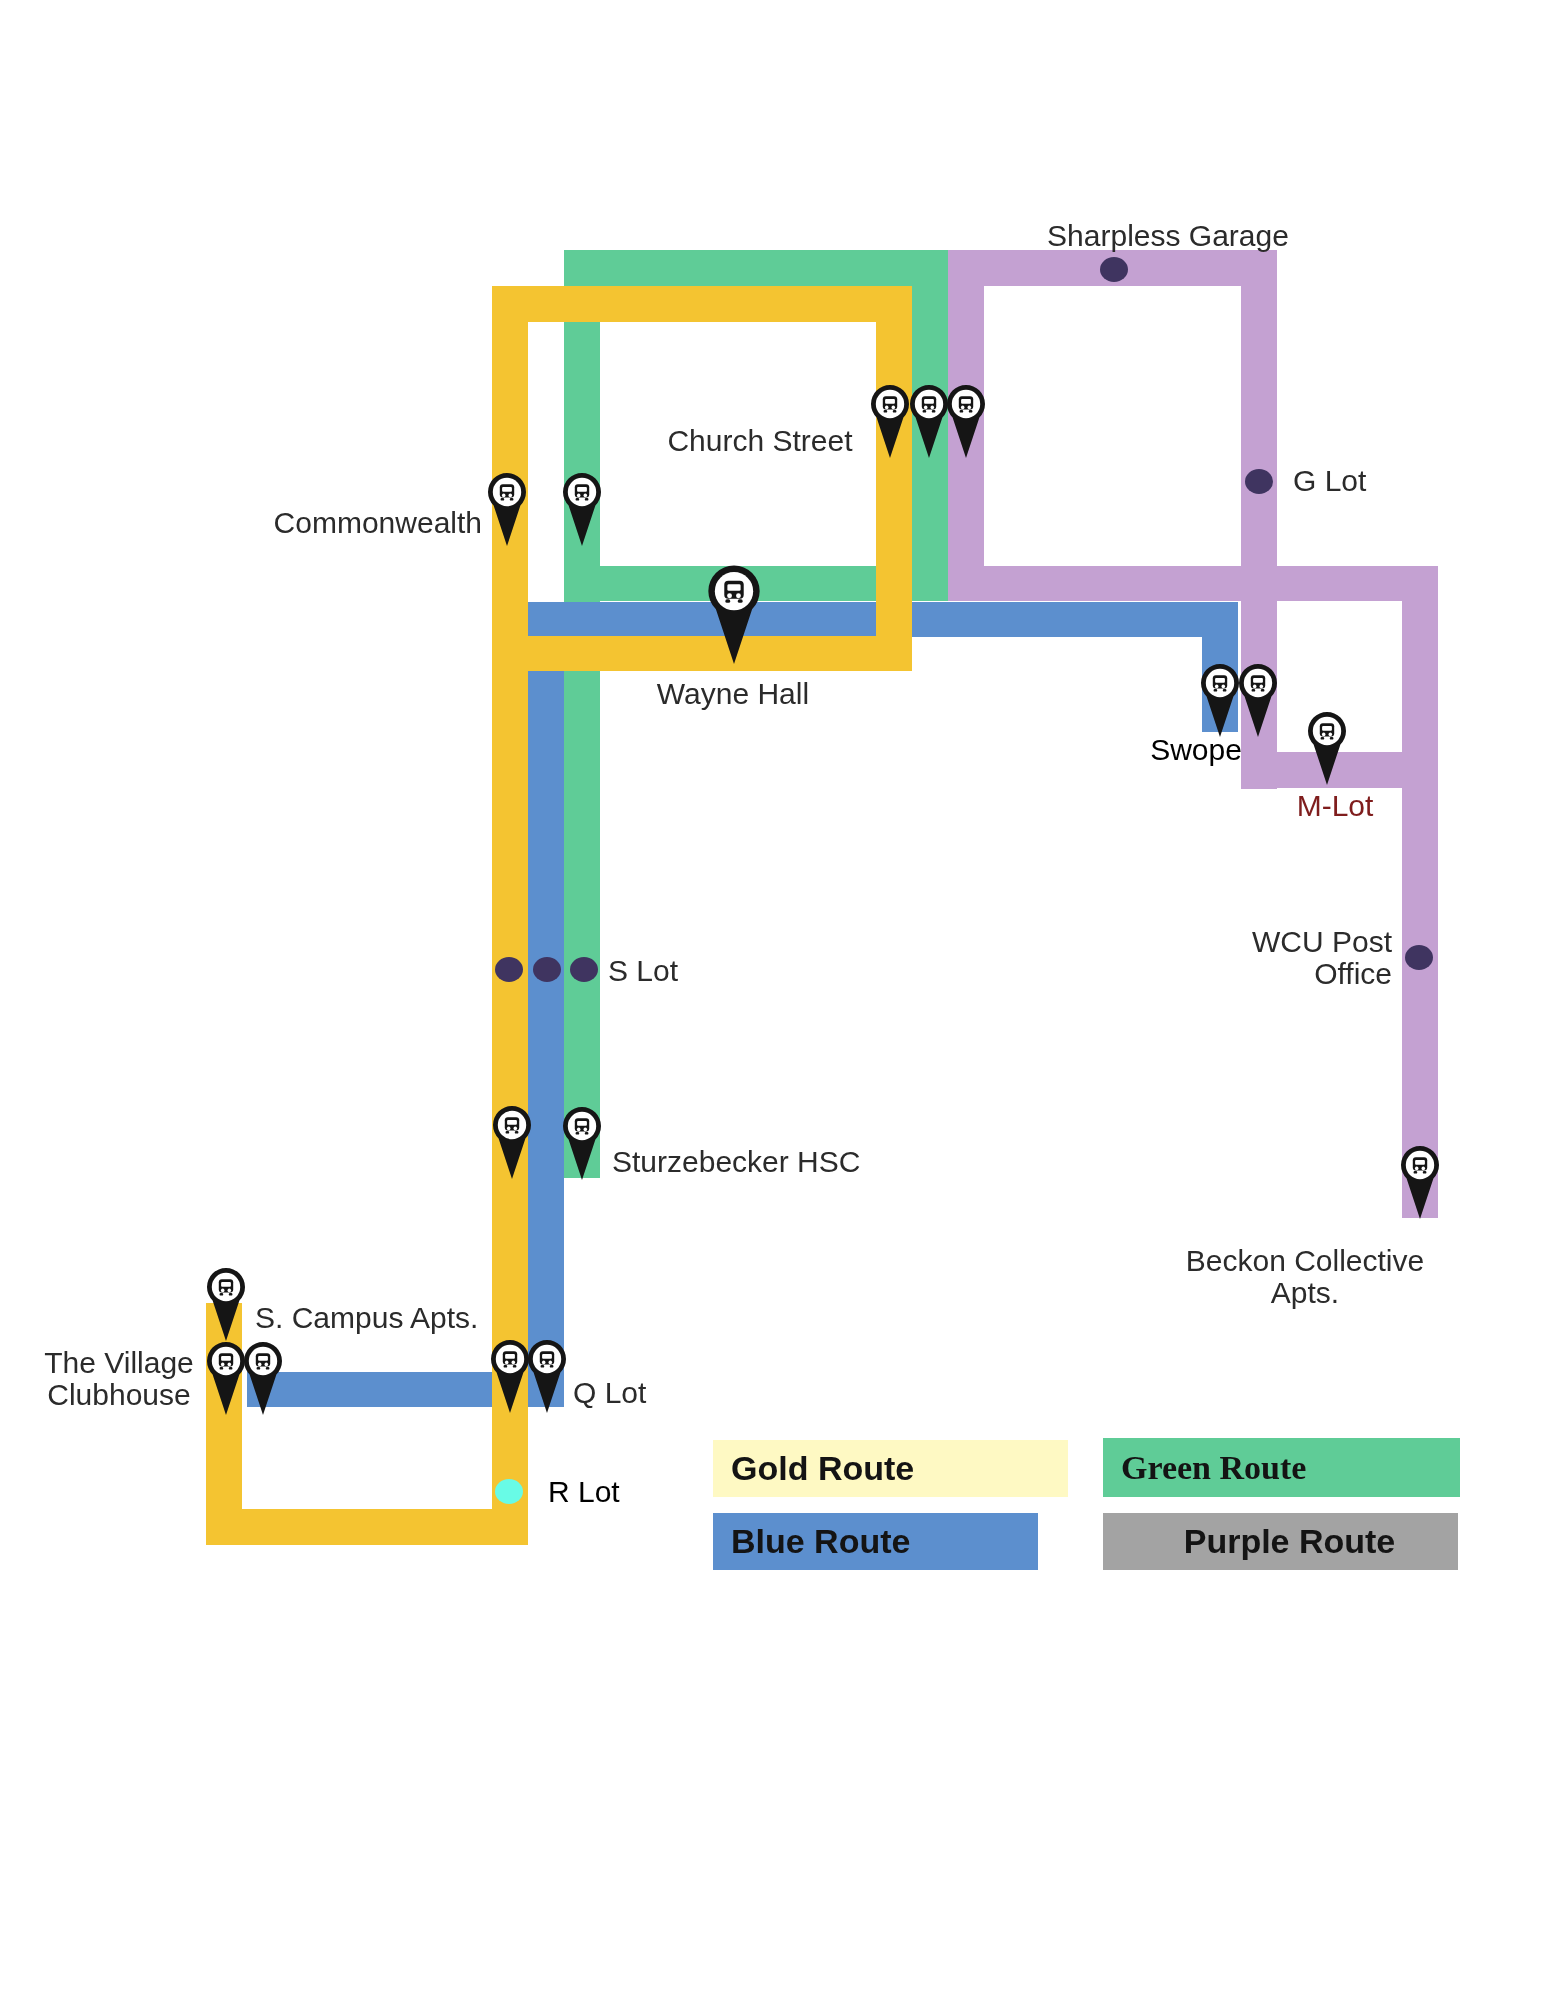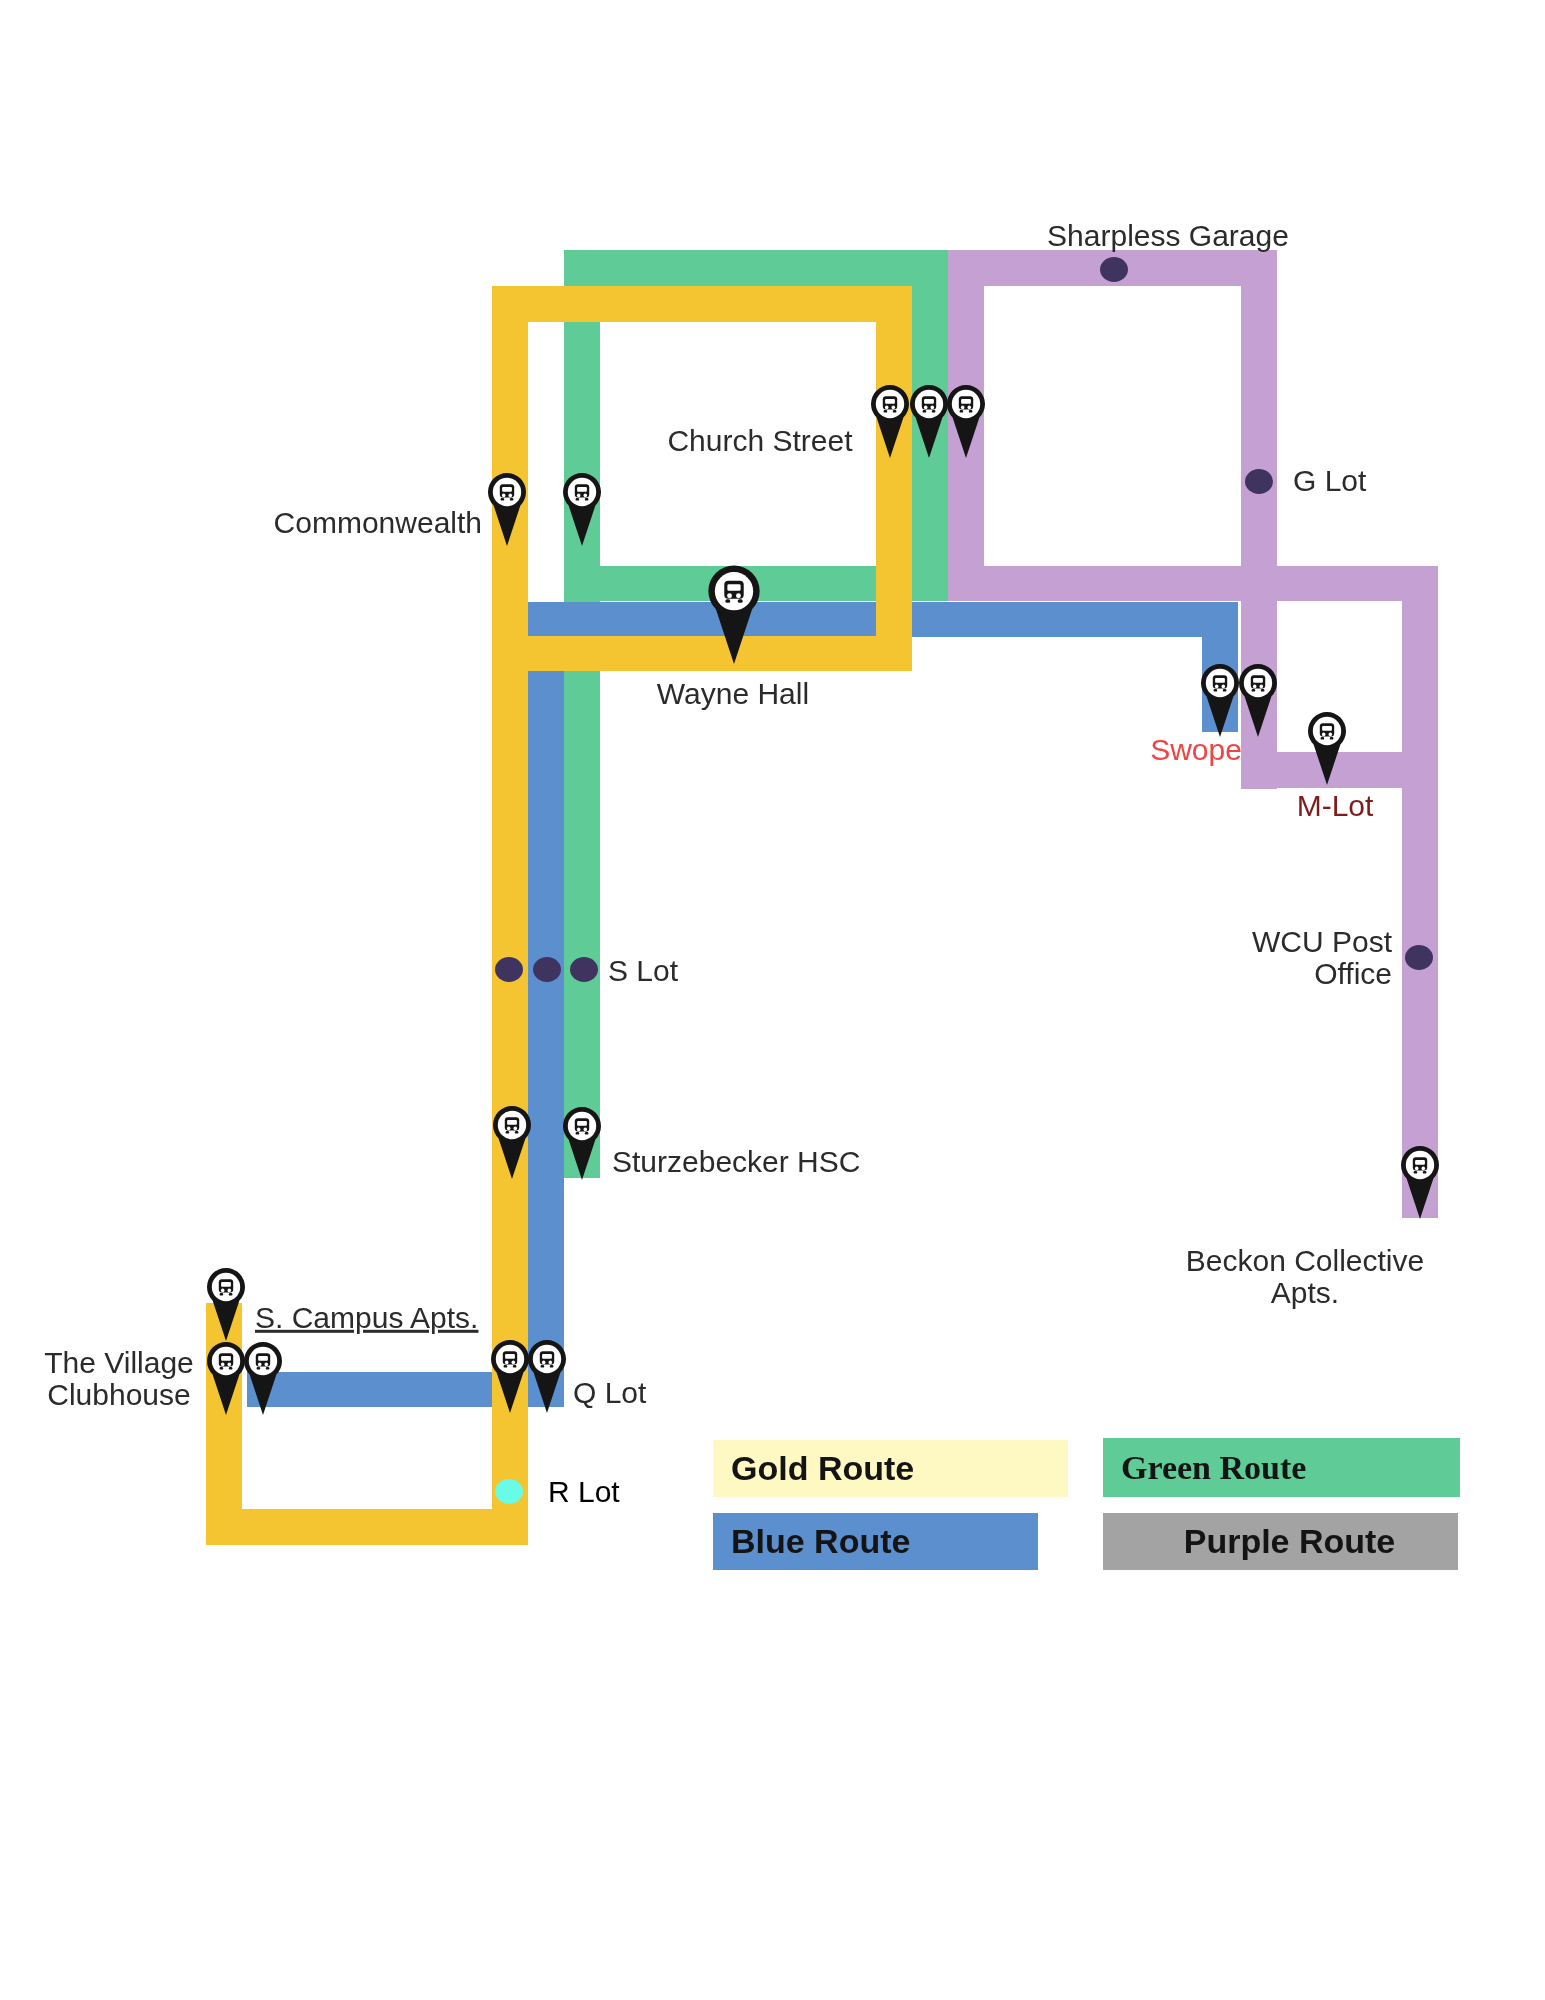--- a/index.html
+++ b/index.html
@@ -224,27 +224,27 @@
     <circle cx="16.7" cy="23.4" r="1.8" fill="#ffffff"></circle>
     <circle cx="23.3" cy="23.4" r="1.8" fill="#ffffff"></circle>
     <rect x="13.6" y="26" width="3.6" height="2.6" rx="1.2" fill="#151515"></rect>
     <rect x="22.8" y="26" width="3.6" height="2.6" rx="1.2" fill="#151515"></rect>
   </svg></div>
       <div class="maplabel" style="left: 1168px; top: 236px; color: rgb(43, 43, 43); transform: translate(-50%, -50%); text-align: center;">Sharpless Garage</div>
       <div class="maplabel" style="left: 1293px; top: 481px; color: rgb(43, 43, 43); transform: translateY(-50%);">G Lot</div>
       <div class="maplabel" style="left: 760px; top: 441px; color: rgb(43, 43, 43); transform: translate(-50%, -50%); text-align: center;">Church Street</div>
       <div class="maplabel" style="left: 482px; top: 523px; color: rgb(43, 43, 43); transform: translate(-100%, -50%); text-align: right;">Commonwealth</div>
       <div class="maplabel" style="left: 733px; top: 694px; color: rgb(43, 43, 43); transform: translate(-50%, -50%); text-align: center;">Wayne Hall</div>
-      <div class="maplabel" style="left: 1196px; top: 750px; color: #ef4444; transform: translate(-50%, -50%); ">Swope</div>
+      <div class="maplabel" style="left: 1196px; top: 750px; color: #000000; transform: translate(-50%, -50%); ">Swope</div>
       <div class="maplabel" style="left: 1335px; top: 806px; color: #7f1d1d; transform: translate(-50%, -50%); text-align: center;">M-Lot</div>
       <div class="maplabel" style="left: 1392px; top: 958px; color: rgb(43, 43, 43); transform: translate(-100%, -50%); text-align: right;">WCU Post Office</div>
       <div class="maplabel" style="left: 608px; top: 971px; color: rgb(43, 43, 43); transform: translateY(-50%);">S Lot</div>
       <div class="maplabel" style="left: 612px; top: 1162px; color: rgb(43, 43, 43); transform: translateY(-50%);">Sturzebecker HSC</div>
       <div class="maplabel" style="left: 1305px; top: 1277px; color: rgb(43, 43, 43); transform: translate(-50%, -50%); text-align: center;">Beckon Collective Apts.</div>
-      <div class="maplabel" style="left: 255px; top: 1318px; color: rgb(43, 43, 43); transform: translateY(-50%); text-decoration: underline;">S. Campus Apts.</div>
+      <div class="maplabel" style="left: 255px; top: 1318px; color: rgb(43, 43, 43); transform: translateY(-50%);">S. Campus Apts.</div>
       <div class="maplabel" style="left: 119px; top: 1379px; color: rgb(43, 43, 43); transform: translate(-50%, -50%); text-align: center;">The Village
 Clubhouse</div>
       <div class="maplabel" style="left: 573px; top: 1393px; color: rgb(43, 43, 43); transform: translateY(-50%);">Q Lot</div>
       <div class="maplabel" style="left: 548px; top: 1492px; color: #000000; transform: translateY(-50%);">R Lot</div>
     </div>
 
   <div class="legend">
     <div class="legend-item pos-1" style="background: #fef9c3; color: rgb(20, 20, 20);">
       <span>Gold Route</span>
     </div>

